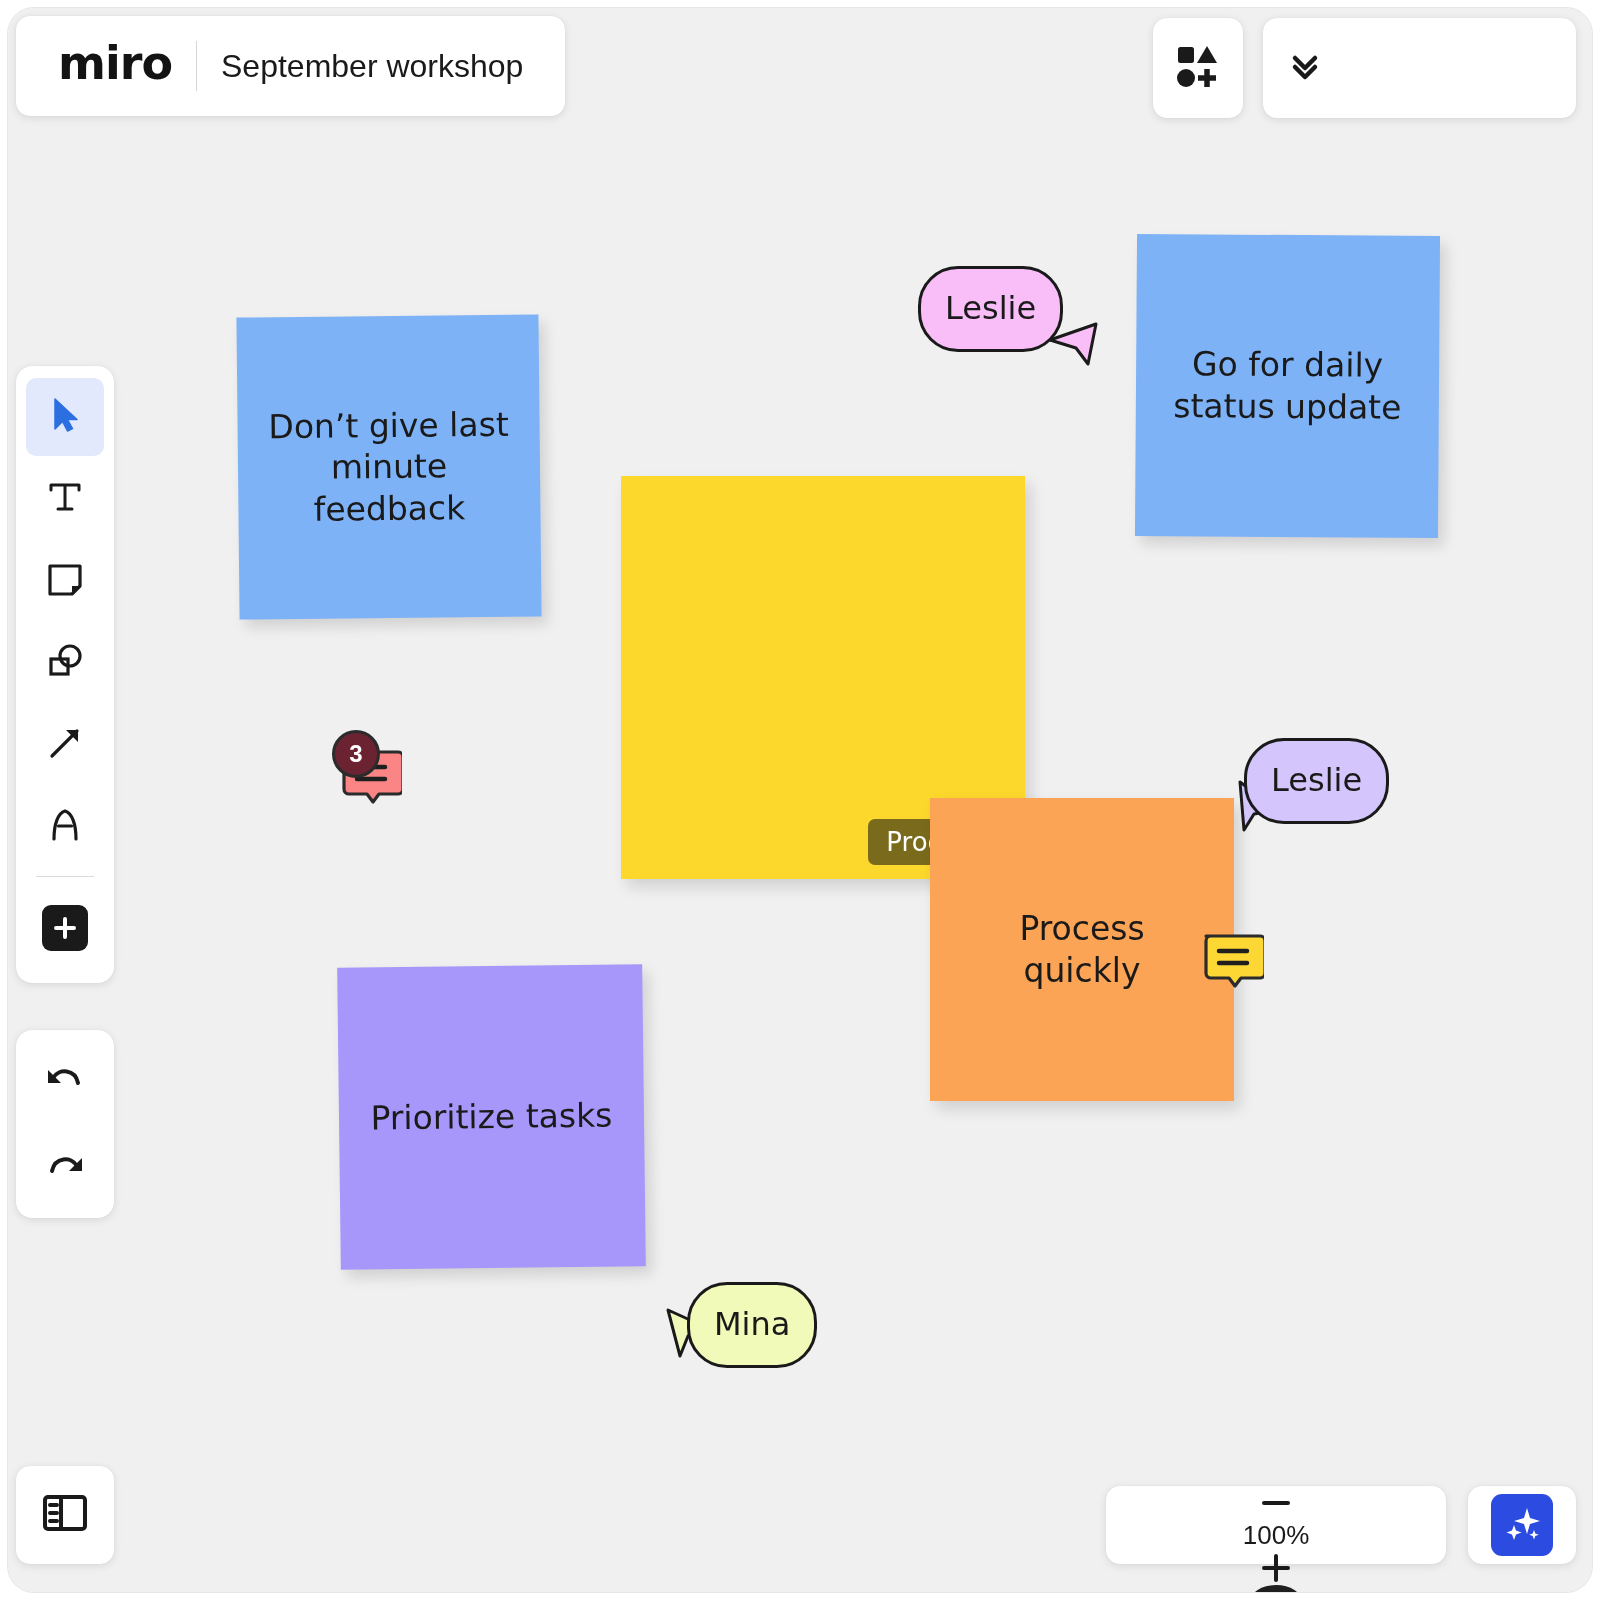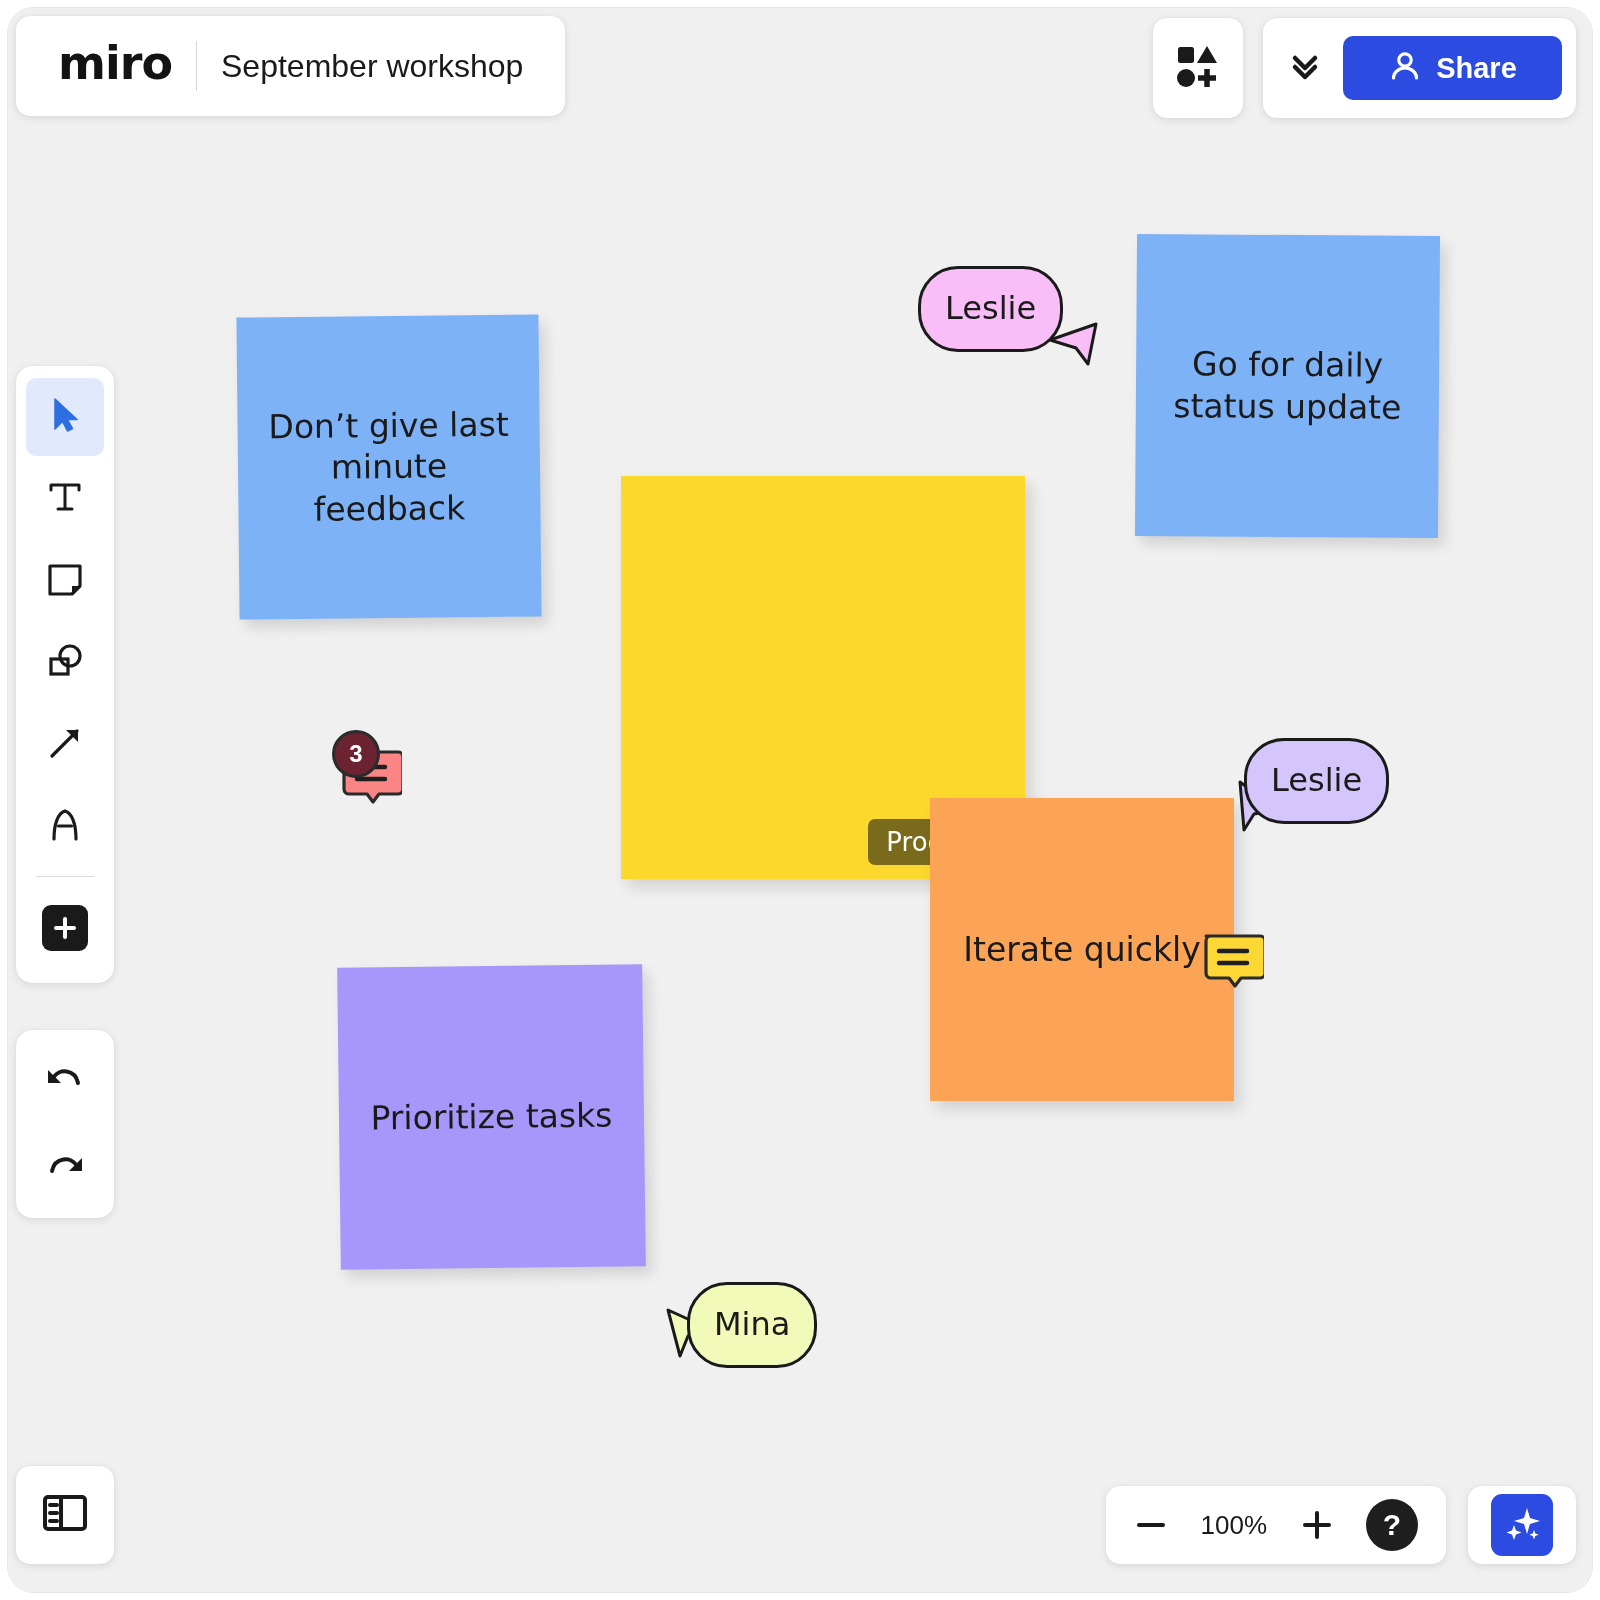--- a/index.html
+++ b/index.html
@@ -180,20 +180,21 @@
   #zoom-bar {
     left: 1098px;
     top: 1478px;
     width: 340px;
     height: 78px;
     display: flex;
     align-items: center;
     justify-content: space-between;
     padding: 0 28px;
     box-sizing: border-box;
+    flex-direction: column;
   }
   .zoom-level {
     font-size: 26px;
     color: #1a1a1a;
   }
   .zoom-ctl { cursor: pointer; display: flex; align-items: center; justify-content: center; }
   .help-circle {
     width: 52px;
     height: 52px;
     border-radius: 50%;
@@ -298,21 +299,21 @@
       <div class="sticky" style="left: 230px; top: 308px; width: 302px; height: 302px; background: rgb(126, 178, 247); transform: rotate(-0.6deg);">
         <div class="sticky-text" style="font-size: 33px;">Don’t give last minute feedback</div>
       </div>
       <div class="sticky" style="left: 1128px; top: 227px; width: 303px; height: 302px; background: rgb(126, 178, 247); transform: rotate(0.4deg);">
         <div class="sticky-text" style="font-size: 33px;">Go for daily status update</div>
       </div>
       <div class="sticky" style="left: 613px; top: 468px; width: 404px; height: 403px; background: rgb(252, 216, 44); transform: rotate(0deg);">
         <div class="tag" style="background: rgb(122, 107, 28); right: 22px; bottom: 14px;">Process</div>
       </div>
       <div class="sticky" style="left: 922px; top: 790px; width: 304px; height: 303px; background: rgb(251, 164, 85); transform: rotate(0deg);">
-        <div class="sticky-text" style="font-size: 33px;">Iterate quickly</div>
+        <div class="sticky-text" style="font-size: 33px;">Process quickly</div>
       </div>
       <div class="sticky" style="left: 331px; top: 958px; width: 305px; height: 302px; background: rgb(167, 151, 251); transform: rotate(-0.7deg);">
         <div class="sticky-text" style="font-size: 33px;">Prioritize tasks</div>
       </div>
     </div>
 
   <div id="comments-layer">
       <div class="comment-pin" style="left: 332px; top: 738px;"><span><svg width="62" height="64" viewBox="0 0 62 64">
             <path d="M4 6 h54 a5 5 0 0 1 5 5 v32 a5 5 0 0 1 -5 5 h-19 l-6 8 l-6 -8 h-18 a5 5 0 0 1 -5 -5 v-32 a5 5 0 0 1 5 -5 Z" fill="#fb8584" stroke="#2b2b2b" stroke-width="3.2" stroke-linejoin="round"></path>
             <path d="M17 21 h28 M17 33 h28" stroke="#1f1f1f" stroke-width="4.5" stroke-linecap="round"></path>
@@ -363,29 +364,20 @@
 
   <div class="panel" id="right-cluster">
     <div class="chev-btn">
       <span>
         <svg width="36" height="36" viewBox="0 0 36 36">
           <path d="M8 10 L18 20 L28 10" fill="none" stroke="#1a1a1a" stroke-width="4.5" stroke-linecap="round" stroke-linejoin="round"></path>
           <path d="M8 19 L18 29 L28 19" fill="none" stroke="#1a1a1a" stroke-width="4.5" stroke-linecap="round" stroke-linejoin="round"></path>
         </svg>
       </span>
     </div>
-    <div class="share-btn">
-      <span>
-        <svg width="34" height="34" viewBox="0 0 34 34">
-          <circle cx="17" cy="11" r="6.2" fill="none" stroke="#ffffff" stroke-width="3.2"></circle>
-          <path d="M5.5 29 a11.5 10 0 0 1 23 0" fill="none" stroke="#ffffff" stroke-width="3.2" stroke-linecap="round"></path>
-        </svg>
-      </span>
-      <span class="share-label">Share</span>
-    </div>
   </div>
 
   <div class="panel" id="toolbar">
     <div class="tool active">
       <span>
         <svg width="42" height="42" viewBox="0 0 42 42">
           <path d="M11 5 L11 35 L18.5 27.5 L23.5 37 L28.5 34.5 L23.5 25.5 L33 25.5 Z" fill="#2c6fe0" stroke="#2c6fe0" stroke-width="1.5" stroke-linejoin="round"></path>
         </svg>
       </span>
     </div>

